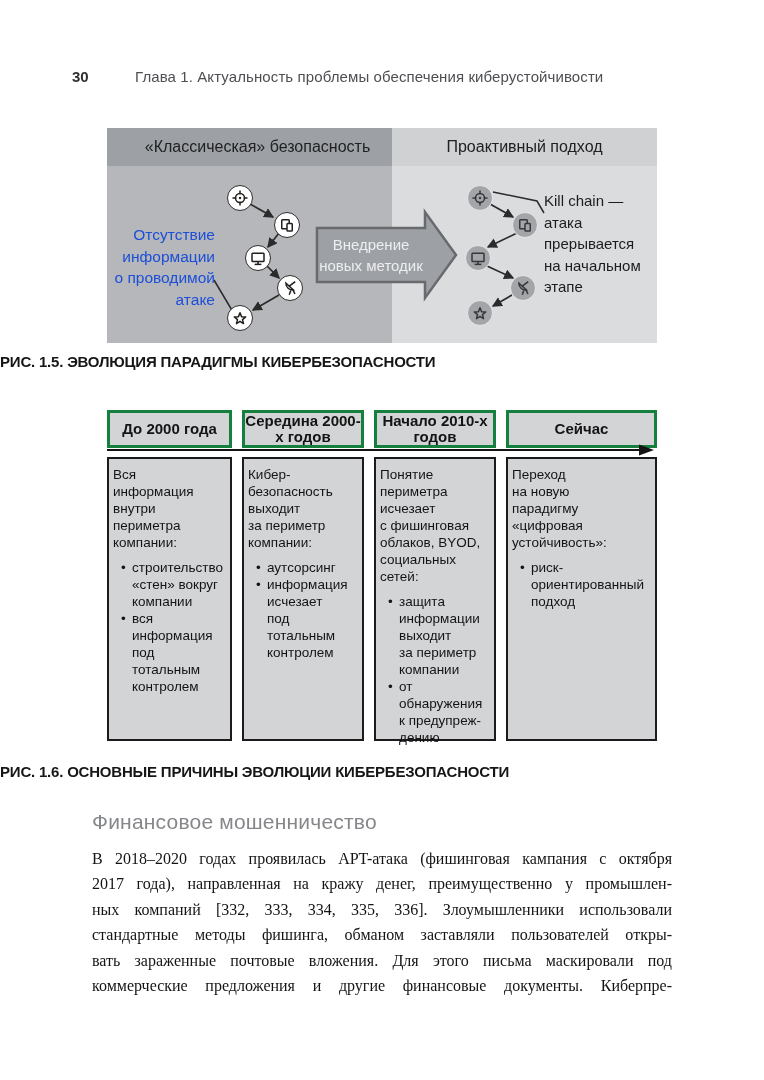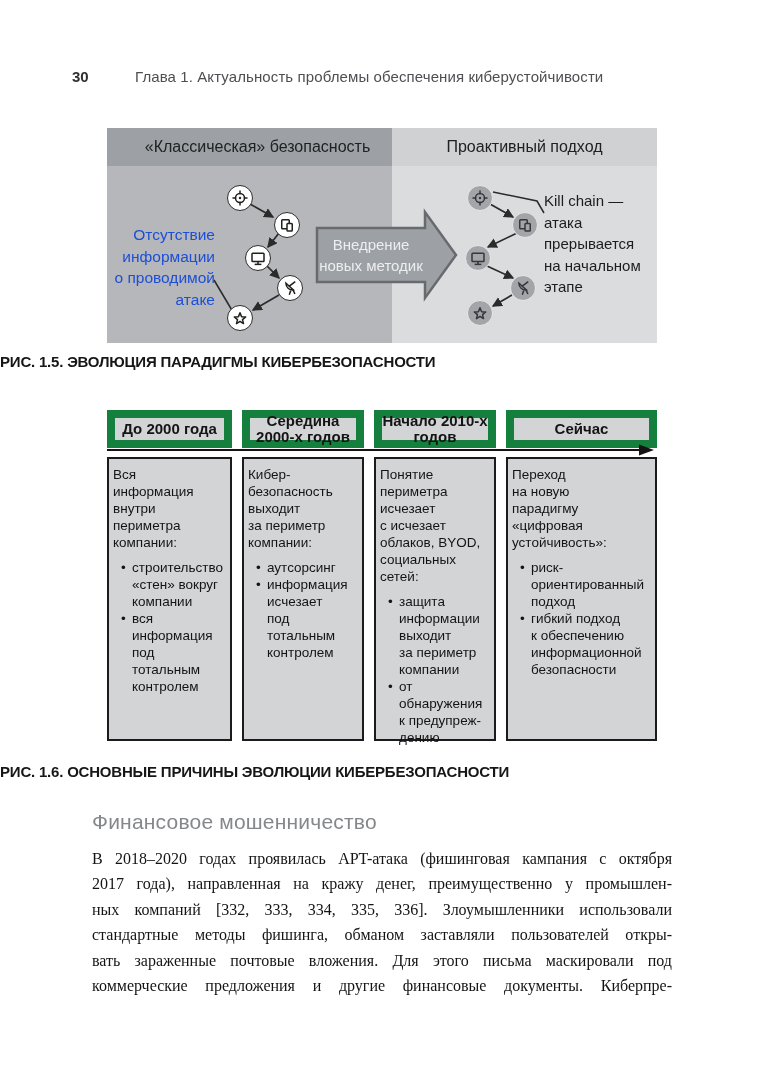--- a/index.html
+++ b/index.html
@@ -42,21 +42,21 @@
 
   
   .fig-caption { position:absolute; left:0; right:11px; text-align:left;
     font-weight:bold; font-size:15px; letter-spacing:-0.2px; color:#161617; }
   .cap15 { top:353px; }
   .cap16 { top:763px; }
 
   
   .tbl { position:absolute; left:107px; top:410px; width:550px; }
   .tbl-grid { display:grid; grid-template-columns:125px 122px 122px 151px; column-gap:10px; }
-  .hcell { box-sizing:border-box; height:38px; background:#d3d4d6; border:8px solid #15803d;
+  .hcell { box-sizing:border-box; height:38px; background:#d3d4d6; border:3px solid #15803d;
     display:flex; align-items:center; justify-content:center; text-align:center;
     font-weight:bold; font-size:15px; line-height:16px; color:#141415; }
   .tbl-body { margin-top:9px; }
   .bcell { box-sizing:border-box; height:284px; background:#d3d4d6; border:2px solid #1b1b1d;
     padding:7px 4px 7px 4px; font-size:13.5px; line-height:17px; color:#141415; }
   .bcell ul { margin:8px; padding:0; list-style:none; }
   .bcell li { position:relative; padding-left:11px; }
   .bcell li::before { content:"•"; position:absolute; left:0; top:0; }
   .timeline { position:absolute; left:0; top:33px; width:550px; height:14px; pointer-events:none; }
 
@@ -256,21 +256,21 @@
             <div>под тотальным</div>
             <div>контролем</div>
           </li>
         </ul>
       </div>
 
       <div class="bcell">
         <div>Понятие</div>
         <div>периметра</div>
         <div>исчезает</div>
-        <div>с исчезает</div>
+        <div>с фишинговая</div>
         <div>облаков, BYOD,</div>
         <div>социальных</div>
         <div>сетей:</div>
         <ul>
           <li>
             <div>защита</div>
             <div>информации</div>
             <div>выходит</div>
             <div>за периметр</div>
             <div>компании</div>
@@ -287,26 +287,20 @@
         <div>Переход</div>
         <div>на новую</div>
         <div>парадигму</div>
         <div>«цифровая</div>
         <div>устойчивость»:</div>
         <ul>
           <li>
             <div>риск-</div>
             <div>ориентированный</div>
             <div>подход</div>
-          </li>
-          <li>
-            <div>гибкий подход</div>
-            <div>к обеспечению</div>
-            <div>информационной</div>
-            <div>безопасности</div>
           </li>
         </ul>
       </div>
     </div>
   </div>
 
   <div class="fig-caption cap16">РИС. 1.6. ОСНОВНЫЕ ПРИЧИНЫ ЭВОЛЮЦИИ КИБЕРБЕЗОПАСНОСТИ</div>
 
   <div class="sect-head">Финансовое мошенничество</div>
 

